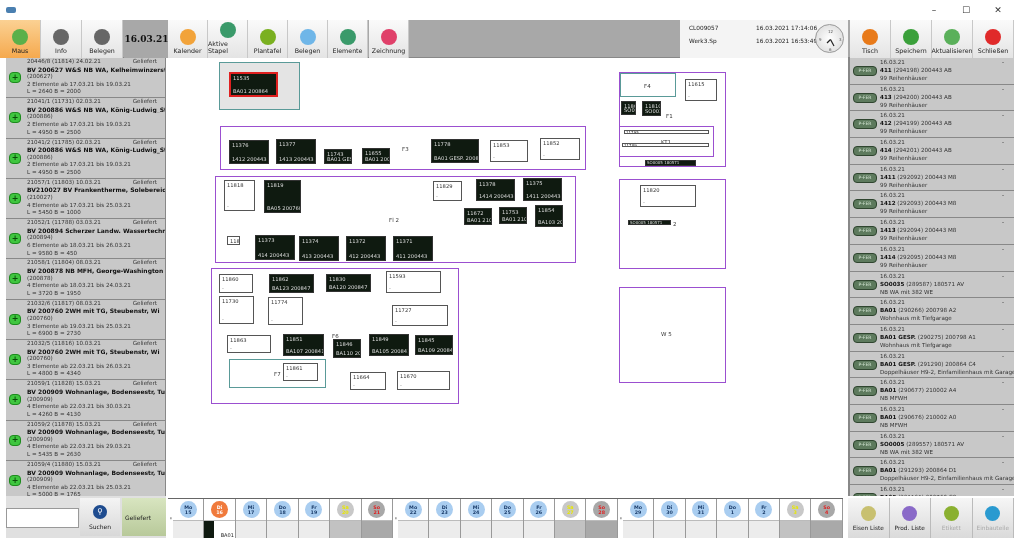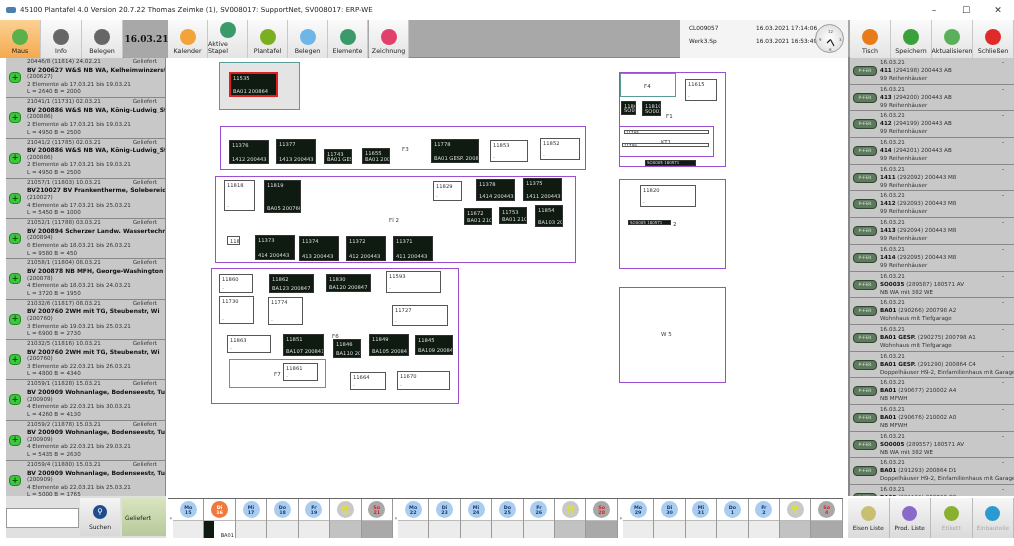--- a/index.html
+++ b/index.html
@@ -56,21 +56,20 @@
 .bottom-right{position:absolute;left:848px;top:498px;width:166px;height:40px;display:flex}
 .br-btn{flex:1;background:linear-gradient(#f6f6f6,#dadada);border-right:1px solid #bbb;display:flex;flex-direction:column;align-items:center;justify-content:center;font-size:5.8px}
 .br-btn .ic{width:15px;height:15px;border-radius:50%;margin-bottom:4px;display:flex;align-items:center;justify-content:center;font-size:8px;color:#fff}
 .br-btn.disabled{color:#aaa}
 </style>
 </head>
 <body>
 
 <div class="titlebar">
   <span class="app-icon"></span>
-  <span class="title">45100 Plantafel 4.0 Version 20.7.22 Thomas Zeimke (1), SV008017: SupportNet, SV008017: ERP-WE</span>
   <div class="winctl">
     <span>–</span>
     <span>☐</span>
     <span>✕</span>
   </div>
 </div>
 
 <div class="toolbar"></div>
 <div id="tb-left">
     <div class="tb active" style="left: 0px; width: 41px; top: 20px;">

